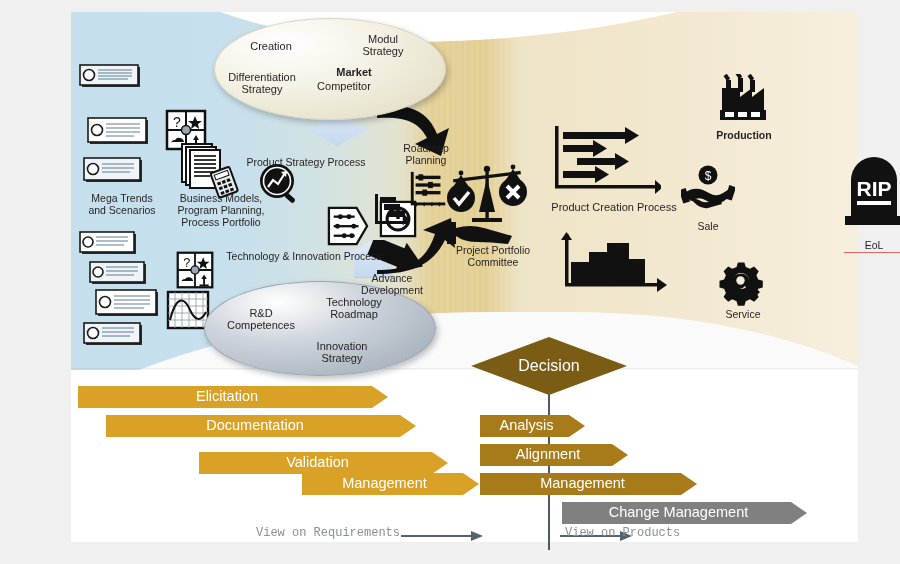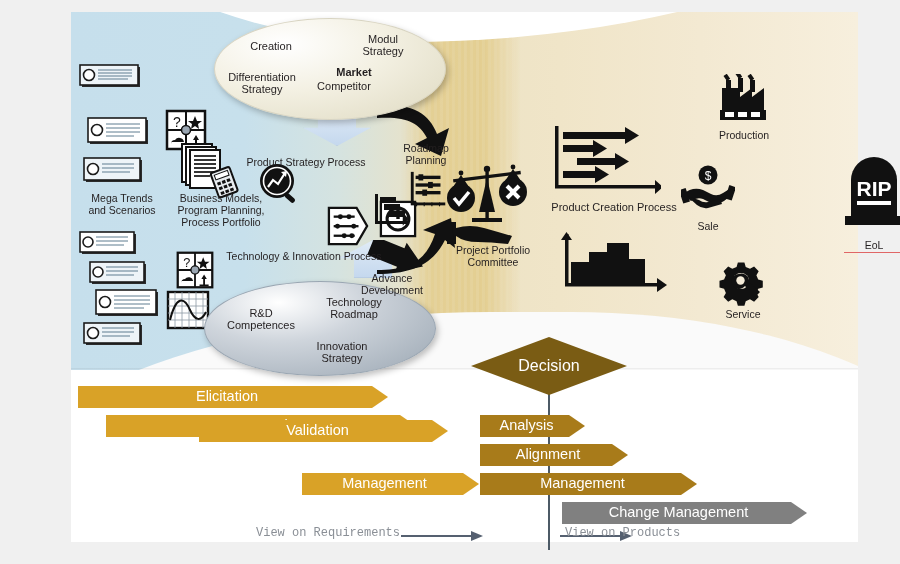--- a/index.html
+++ b/index.html
@@ -526,37 +526,37 @@
 Process Portfolio</div>
     <div class="lbl" style="left:155px;top:144px;width:160px;">Product Strategy Process</div>
     <div class="lbl" style="left:133px;top:238px;width:200px;">Technology &amp; Innovation Process</div>
     <div class="lbl" style="left:281px;top:220px;width:80px;white-space:pre-line;margin-top:40px;">Advance
 Development</div>
     <div class="lbl" style="left:318px;top:130px;width:74px;white-space:pre-line;">Roadmap
 Planning</div>
     <div class="lbl" style="left:369px;top:232px;width:106px;white-space:pre-line;">Project Portfolio
 Committee</div>
     <div class="lbl bigger" style="left:463px;top:189px;width:160px;">Product Creation Process</div>
-    <div class="lbl" style="left:633px;top:117px;width:80px;">Production</div>
+    <div class="lbl" style="left:633px;top:117px;width:80px;font-weight:bold;">Production</div>
     <div class="lbl" style="left:607px;top:208px;width:60px;">Sale</div>
     <div class="lbl" style="left:642px;top:296px;width:60px;">Service</div>
     <div class="lbl" style="left:773px;top:227px;width:60px;border-bottom:1px solid #e06666;padding-bottom:1px;">EoL</div>
 
     <div class="vline"></div>
     <div class="decision">
       <span>Decision</span>
     </div>
 
     <div class="banner" style="left:7px;top:374px;width:310px;background:#d9a227;clip-path:polygon(0 0, calc(100% - 16px) 0, 100% 50%, calc(100% - 16px) 100%, 0 100%);">
       <span>Elicitation</span>
     </div>
     <div class="banner" style="left:35px;top:403px;width:310px;background:#d9a227;clip-path:polygon(0 0, calc(100% - 16px) 0, 100% 50%, calc(100% - 16px) 100%, 0 100%);">
       <span>Documentation</span>
     </div>
-    <div class="banner" style="left:128px;top:408px;width:249px;background:#d9a227;clip-path:polygon(0 0, calc(100% - 16px) 0, 100% 50%, calc(100% - 16px) 100%, 0 100%);">
+    <div class="banner" style="left:128px;top:440px;width:249px;background:#d9a227;clip-path:polygon(0 0, calc(100% - 16px) 0, 100% 50%, calc(100% - 16px) 100%, 0 100%);">
       <span>Validation</span>
     </div>
     <div class="banner" style="left:231px;top:461px;width:177px;background:#d9a227;clip-path:polygon(0 0, calc(100% - 16px) 0, 100% 50%, calc(100% - 16px) 100%, 0 100%);">
       <span>Management</span>
     </div>
 
     <div class="banner" style="left:409px;top:403px;width:105px;background:#a87b1a;clip-path:polygon(0 0, calc(100% - 16px) 0, 100% 50%, calc(100% - 16px) 100%, 0 100%);">
       <span>Analysis</span>
     </div>
     <div class="banner" style="left:409px;top:432px;width:148px;background:#a87b1a;clip-path:polygon(0 0, calc(100% - 16px) 0, 100% 50%, calc(100% - 16px) 100%, 0 100%);">

